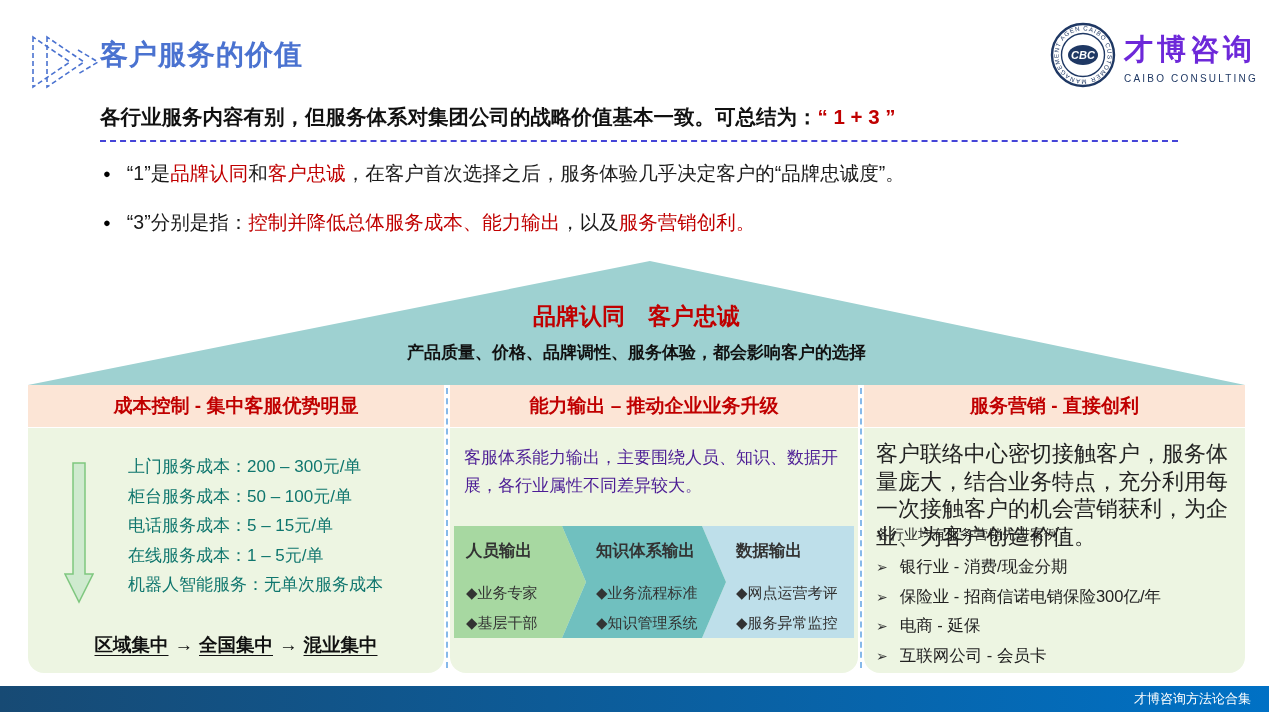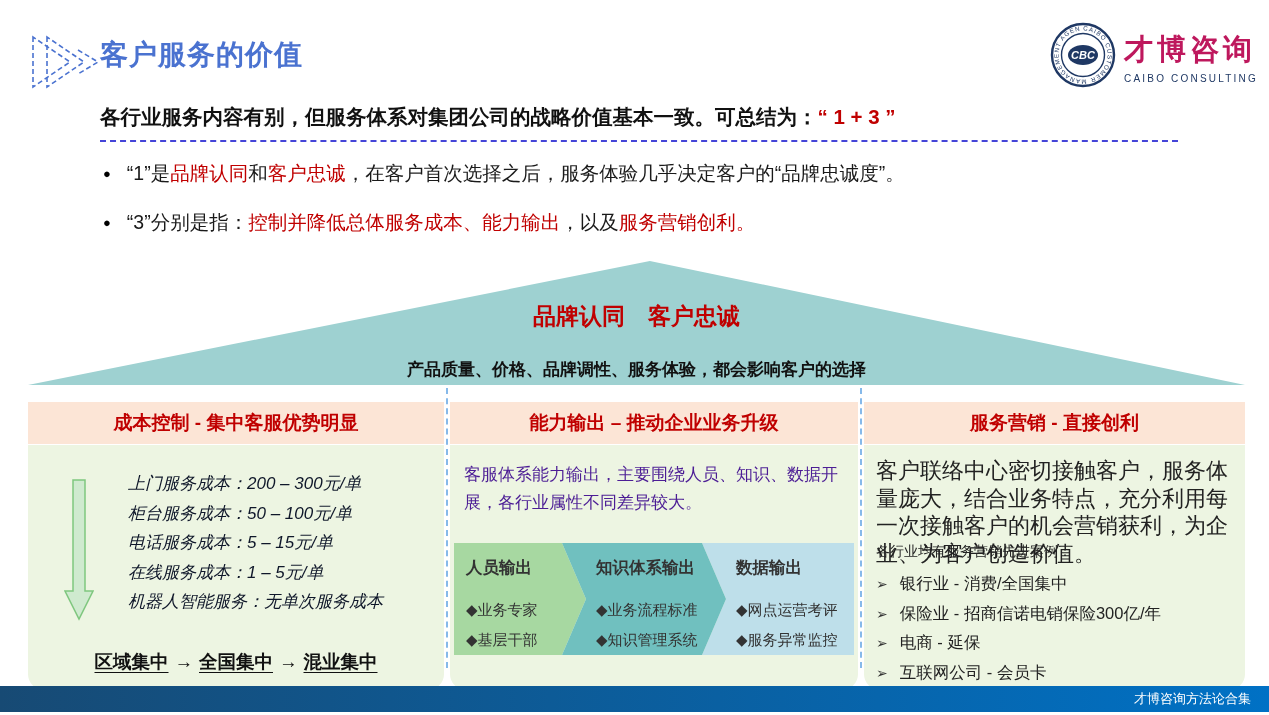--- a/index.html
+++ b/index.html
@@ -7,55 +7,55 @@
   body { font-family:"Liberation Sans","DejaVu Sans",sans-serif; }
   .slide { position:relative; width:1269px; height:715px; background:#ffffff; overflow:hidden; }
 
   
   .title-decor { position:absolute; left:30px; top:34px; }
   .page-title { position:absolute; left:100px; top:36px; font-size:28px; font-weight:bold; color:#4a72d0; letter-spacing:1px; }
 
   .logo { position:absolute; left:1050px; top:20px; width:210px; height:72px; }
   .logo-badge { position:absolute; left:0; top:2px; }
   .logo-names { position:absolute; left:74px; top:10px; }
-  .logo-cn { font-size:29px; font-weight:bold; color:#be185d; letter-spacing:4px; }
+  .logo-cn { font-size:29px; font-weight:bold; color:#6d28d9; letter-spacing:4px; }
   .logo-en { font-size:10px; color:#1f3864; letter-spacing:2.2px; margin-top:3px; }
 
   
   .intro { position:absolute; left:100px; top:103px; width:1090px; font-size:20.5px; font-weight:bold; color:#111; }
   .red { color:#c00000; }
   .intro-rule { position:absolute; left:100px; top:140px; width:1078px; border-top:2px dashed #4545d8; }
 
   .bullets { position:absolute; left:103px; top:160px; width:1110px; }
   .bullet { font-size:19.5px; color:#1a1a1a; margin-bottom:22px; }
   .bullet .marker { font-size:13px; vertical-align:2px; margin-right:16px; color:#000; }
 
   
   .roof { position:absolute; left:28px; top:261px; width:1217px; height:124px; background:#9ed1d1;
           clip-path:polygon(51.1% 0, 100% 100%, 0 100%); }
   .roof-title { position:absolute; left:0; top:40px; width:100%; text-align:center;
                 font-size:23px; font-weight:bold; color:#c00000; }
-  .roof-subtitle { position:absolute; left:0; top:97px; width:100%; text-align:center;
+  .roof-subtitle { position:absolute; left:0; top:80px; width:100%; text-align:center;
                    font-size:17px; font-weight:bold; color:#111; }
 
   
-  .col { position:absolute; top:402px; }
+  .col { position:absolute; top:385px; }
   .col-1 { left:28px;  width:416px; }
   .col-2 { left:450px; width:408px; }
   .col-3 { left:864px; width:381px; }
   .col-sep { position:absolute; top:388px; height:280px; border-left:2px dashed #86b9ea; }
   .sep-1 { left:446px; } .sep-2 { left:860px; }
 
   .col-header { height:42px; line-height:42px; text-align:center; background:#fce5d6;
                 font-size:19px; font-weight:bold; color:#c00000; }
   .col-body { position:relative; height:245px; background:#edf5e2; border-radius:0 0 16px 16px; margin-top:1px; }
 
   
   .down-arrow { position:absolute; left:36px; top:34px; }
-  .cost-list { position:absolute; left:100px; top:24px; font-size:17px; color:#0f172a; line-height:29.5px;font-style:italic; }
+  .cost-list { position:absolute; left:100px; top:24px; font-size:17px; color:#0f766e; line-height:29.5px; }
   .flow { position:absolute; left:0; bottom:16px; width:100%; text-align:center;
           font-size:18.5px; font-weight:bold; color:#111; }
   .flow .u { text-decoration:underline; text-underline-offset:4px; }
   .flow .fa { margin:0 6px; }
 
   
   .cap-par { position:absolute; left:14px; top:16px; width:384px; font-size:17px; line-height:28px; color:#4c1d95; }
   .chevron-band { position:absolute; left:4px; top:98px; width:400px; height:128px; }
   .chev { position:absolute; top:0; height:112px; }
   .chev-0 { left:0;   width:132px; background:#a7d8a1;
@@ -179,21 +179,21 @@
       </div>
     </div>
   </div>
 
   <div class="col col-3">
     <div class="col-header">服务营销 - 直接创利</div>
     <div class="col-body">
       <div class="mkt-par">客户联络中心密切接触客户，服务体量庞大，结合业务特点，充分利用每一次接触客户的机会营销获利，为企业、为客户创造价值。</div>
       <div class="cases-title">各行业均有服务营销先进案例：</div>
       <div class="cases">
-        <div class="case"><span class="ca">➢</span><span>银行业 - 消费/全国集中</span></div>
+        <div class="case"><span class="ca">➢</span><span>银行业 - 消费/现金分期</span></div>
         <div class="case"><span class="ca">➢</span><span>保险业 - 招商信诺电销保险300亿/年</span></div>
         <div class="case"><span class="ca">➢</span><span>电商 - 延保</span></div>
         <div class="case"><span class="ca">➢</span><span>互联网公司 - 会员卡</span></div>
       </div>
     </div>
   </div>
 
   <div class="col-sep sep-1"></div>
   <div class="col-sep sep-2"></div>
 

